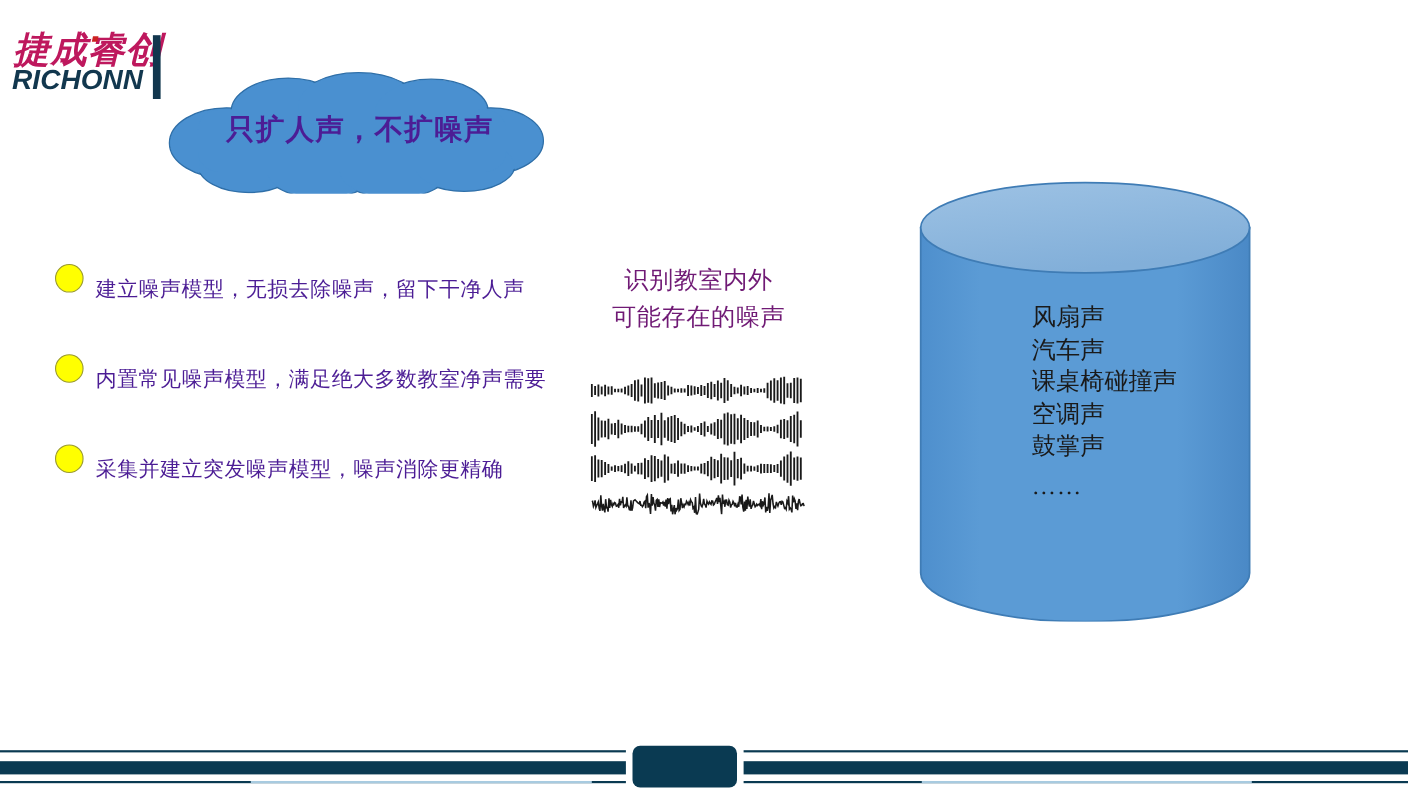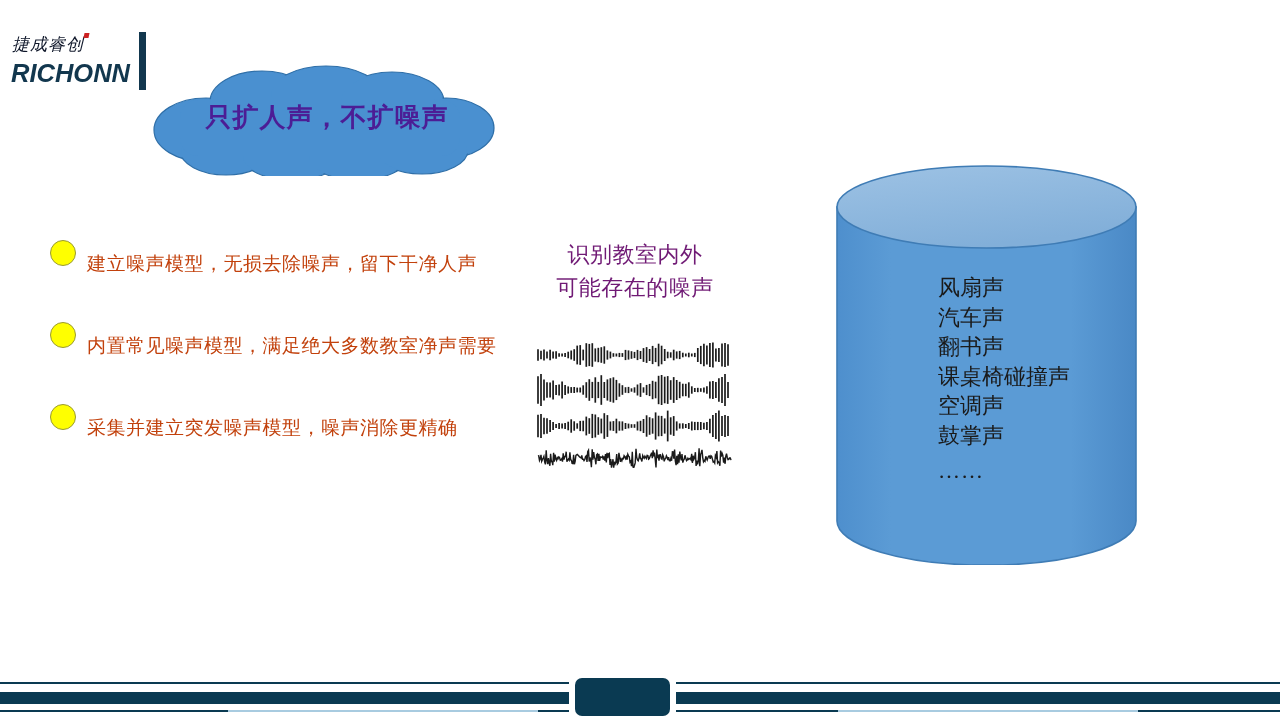--- a/index.html
+++ b/index.html
@@ -20,25 +20,25 @@
     position: absolute;
     left: 8px;
     top: 30px;
     width: 150px;
     height: 62px;
   }
   #logo .logo-cn {
     position: absolute;
     left: 4px;
     top: 0px;
-    font-size: 17px;
-    font-weight: normal;
+    font-size: 33px;
+    font-weight: bold;
     font-style: italic;
     letter-spacing: 1px;
-    color: #0f172a;
+    color: #be185d;
     white-space: nowrap;
     line-height: 30px;
   }
   #logo .logo-dot {
     position: absolute;
     left: 76px;
     top: 3px;
     width: 5px;
     height: 5px;
     background: #cc2222;
@@ -110,21 +110,21 @@
     width: 24px;
     height: 24px;
     border-radius: 50%;
     background: #ffff00;
     border: 1px solid #9a9a30;
     margin-top: 4px;
     margin-right: 11px;
   }
   .bullet-text {
     font-size: 19px;
-    color: #c2410c;
+    color: #4c1d95;
     line-height: 56px;
     letter-spacing: 0.5px;
     max-width: 422px;
   }
 
   
   #center-block {
     position: absolute;
     left: 520px;
     top: 238px;
@@ -484,21 +484,20 @@
         <stop offset="0%" stop-color="#9dc2e4"></stop>
         <stop offset="100%" stop-color="#82afd9"></stop>
       </linearGradient>
     </defs>
     <path d="M3,44 L3,358 A149,44 0 0 0 302,358 L302,44 Z" fill="url(#bodyGrad)" stroke="#3f7cb5" stroke-width="1.6"></path>
     <ellipse cx="152.5" cy="44" rx="149.5" ry="41" fill="url(#topGrad)" stroke="#3f7cb5" stroke-width="1.6"></ellipse>
   </svg>
   <div id="cylinder-list">
     <span class="cyl-item">风扇声</span>
     <span class="cyl-item">汽车声</span>
-    <span class="cyl-item">翻书声</span>
     <span class="cyl-item">课桌椅碰撞声</span>
     <span class="cyl-item">空调声</span>
     <span class="cyl-item">鼓掌声</span>
     <span class="cyl-ellipsis">……</span>
   </div>
 </div>
 
 <div id="footer">
   <div class="f-line-thin-top"></div>
   <div class="f-bar-thick"></div>

